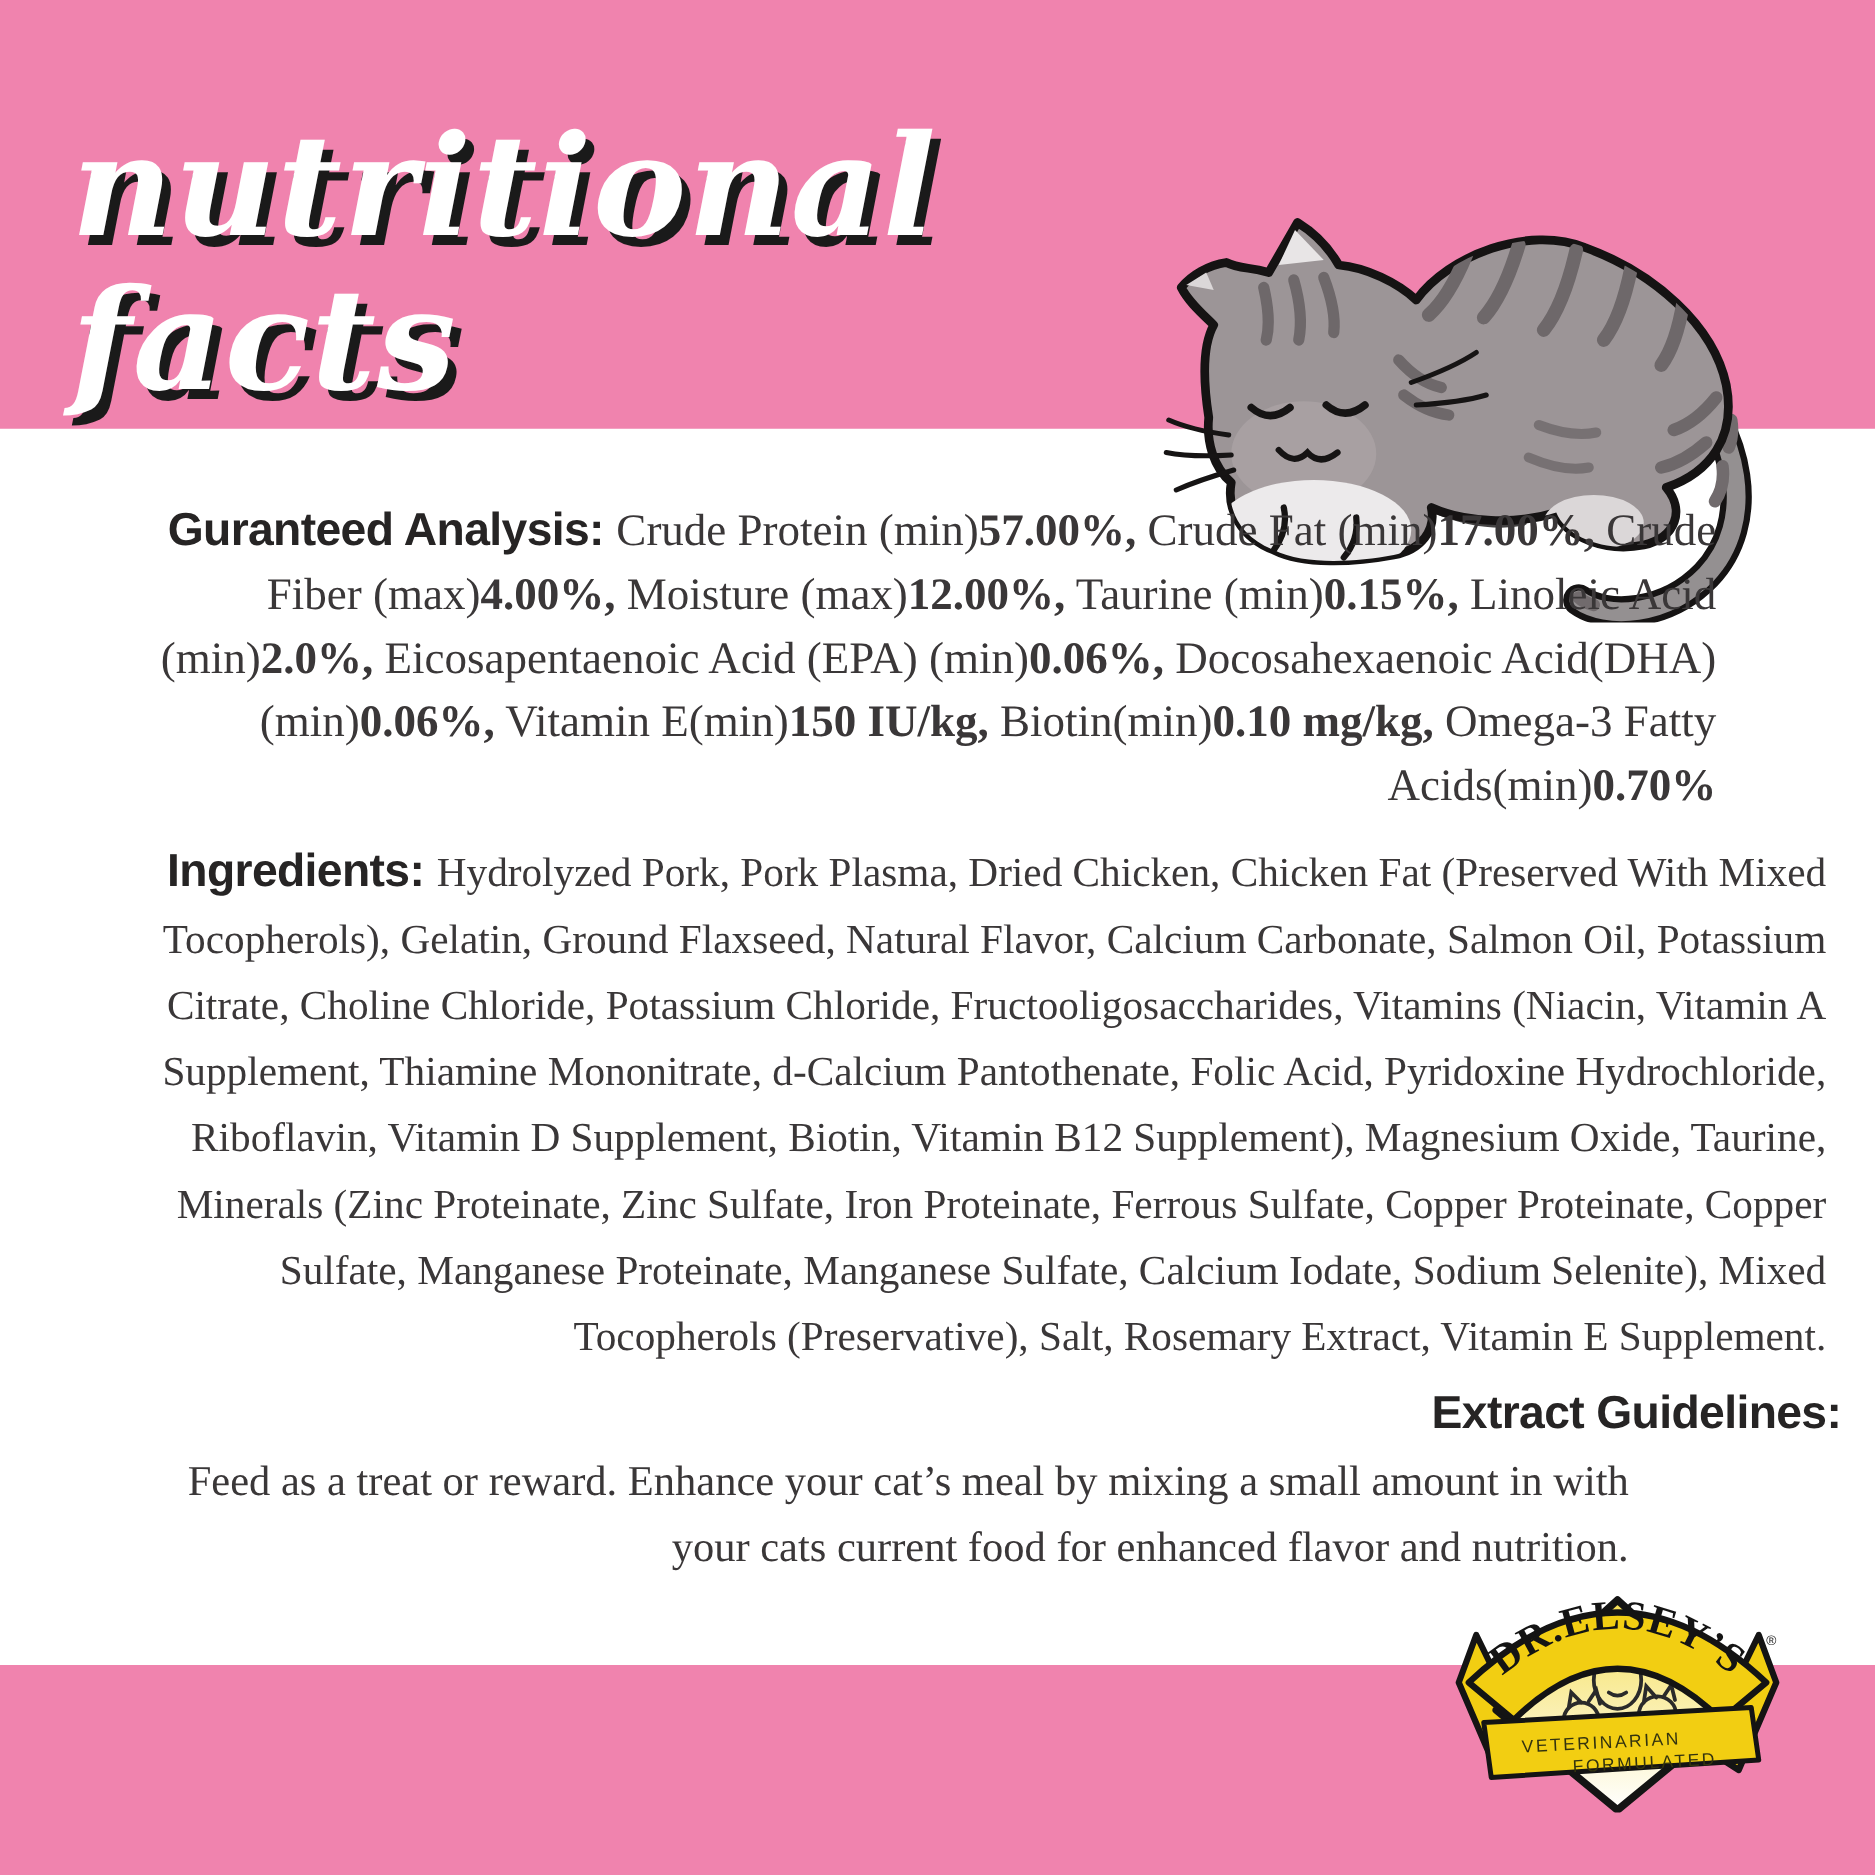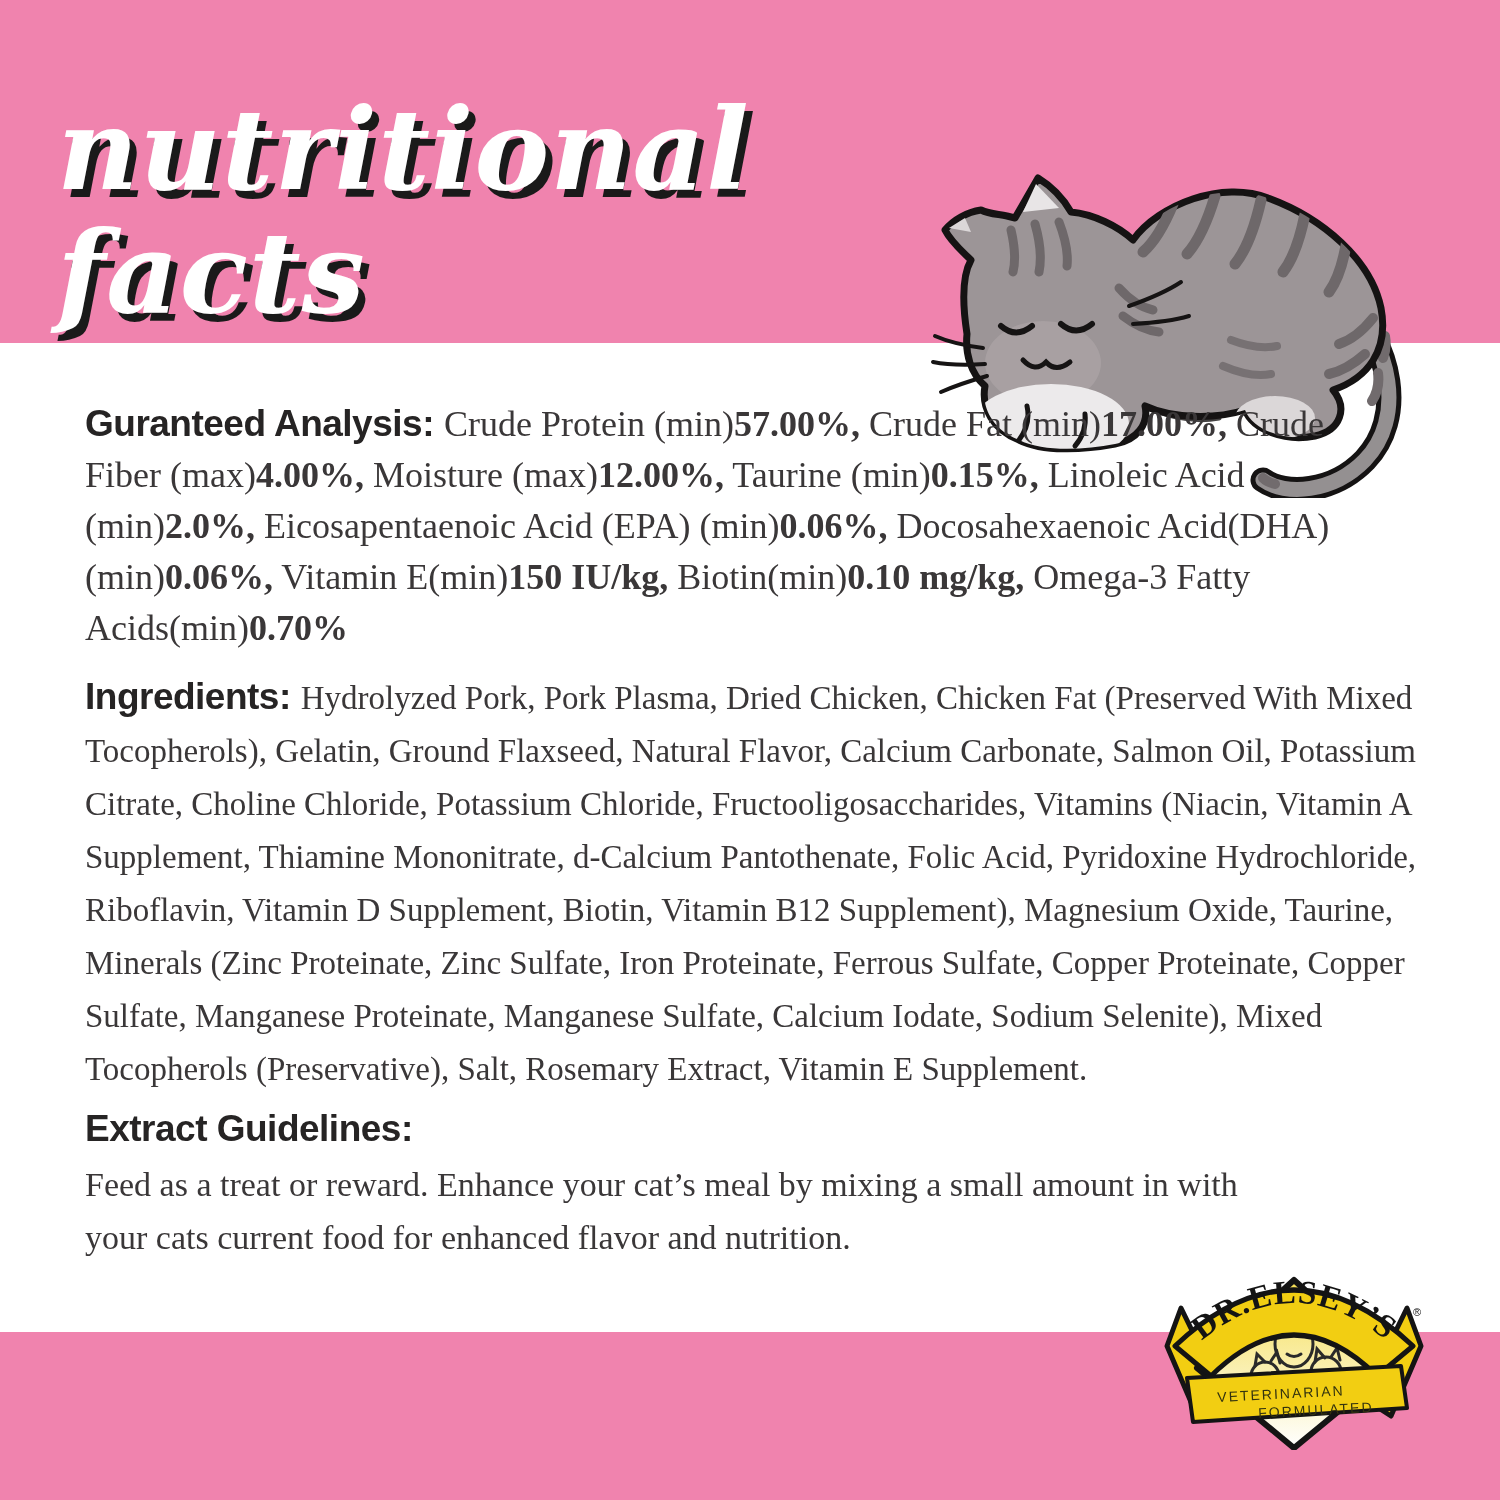--- a/index.html
+++ b/index.html
@@ -4,21 +4,21 @@
 <style>
   html,body{margin:0;padding:0;background:#ffffff;}
   .canvas{position:relative;width:1500px;height:1500px;background:#ffffff;overflow:hidden;
           font-family:"Liberation Serif",serif;color:var(--text,#3a3738);}
   .band-top{position:absolute;left:0;top:0;width:1500px;height:343px;background:var(--pink,#F083AE);}
   .band-bottom{position:absolute;left:0;top:1332px;width:1500px;height:168px;background:var(--pink,#F083AE);}
   .title{position:absolute;left:57px;top:88px;width:900px;
          font-family:"DejaVu Serif",serif;font-style:italic;font-weight:700;
          font-size:112px;line-height:1.1;color:#ffffff;letter-spacing:1px;
          text-shadow:7px 8px 0 #1a1a1a;}
-  .content{position:absolute;left:85px;top:398px;width:1370px;}
+  .content{position:absolute;left:103px;top:398px;width:1370px;text-align:right;}
   p{margin:0;}
   .h-inline{font-family:"Liberation Sans",sans-serif;font-weight:700;color:var(--heading,#262424);
             letter-spacing:-0.5px;margin-right:10px;}
   .ga{width:1270px;font-size:36px;line-height:51px;}
   .ga .h-inline{font-size:37px;}
   .seg-bold{font-weight:700;}
   .ingredients{margin-top:16px;width:1358px;font-size:33px;line-height:53px;}
   .ingredients .h-inline{font-size:37px;}
   .feed-h{margin-top:10px;font-family:"Liberation Sans",sans-serif;font-weight:700;
           font-size:37px;line-height:46px;color:var(--heading,#262424);letter-spacing:-0.5px;}

